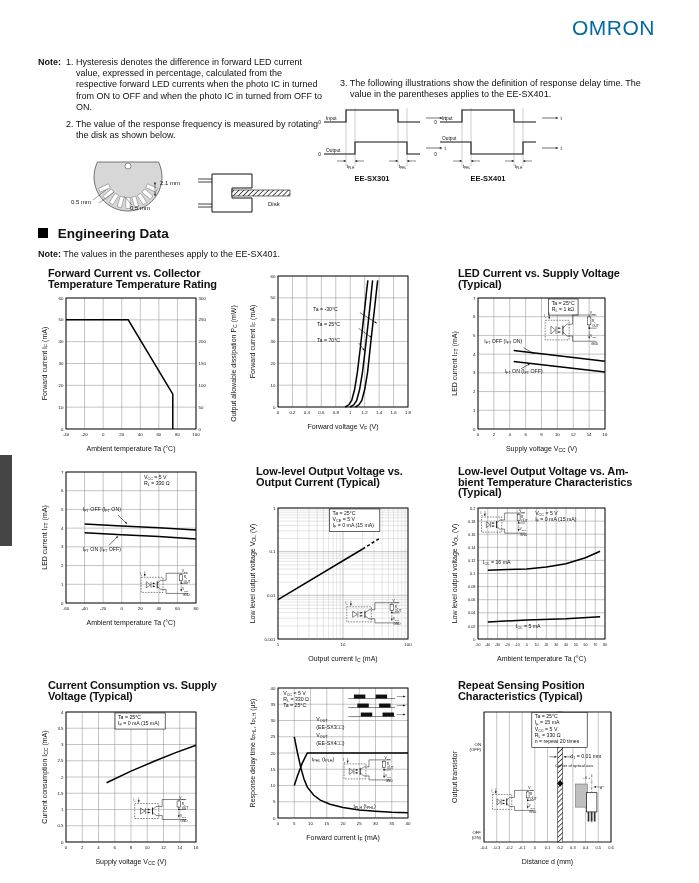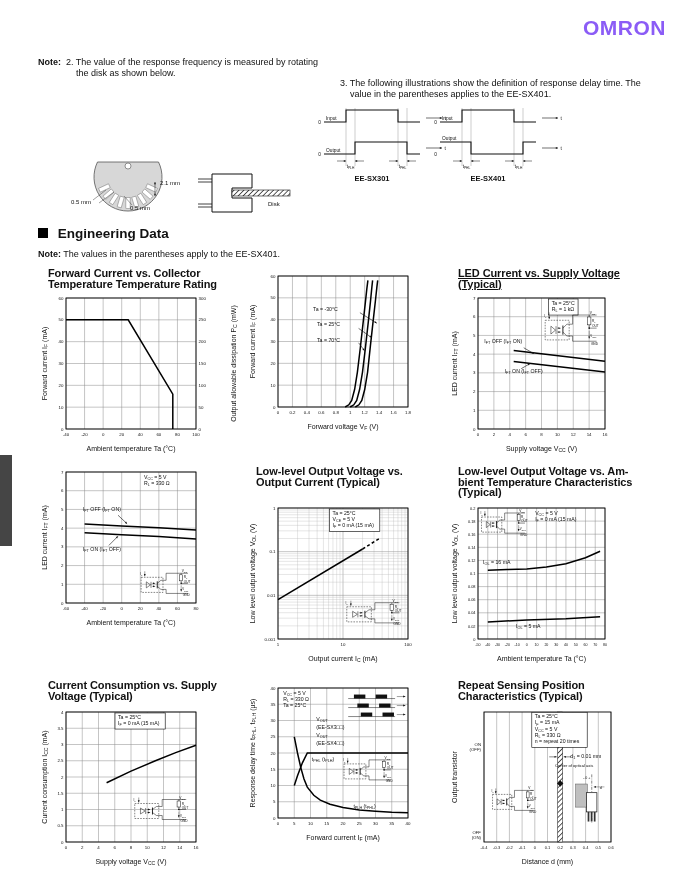--- a/index.html
+++ b/index.html
@@ -1,20 +1,20 @@
 <!DOCTYPE html>
 <html><head>
 <meta charset="utf-8">
 <style>
   html,body{margin:0;padding:0;}
   body{width:699px;height:883px;position:relative;background:#fff;
        font-family:"Liberation Sans",sans-serif;color:#111;overflow:hidden;}
   .page{position:absolute;inset:0;background:#fff;}
-  .logo{position:absolute;top:16px;right:33px;font-size:21px;font-weight:700;
-        letter-spacing:.5px;color:#8b5cf6;}
+  .logo{position:absolute;top:16px;right:44px;font-size:21px;font-weight:400;
+        letter-spacing:.5px;color:#0369a1;}
   .note-lab{position:absolute;left:38px;top:57px;font-size:9px;font-weight:bold;}
   .ncol{position:absolute;top:57px;font-size:9px;line-height:11.2px;}
   .ncol1{left:66px;width:258px;}
   .ncol2{left:340px;width:306px;margin-top:21px;}
   .nitem{margin:0 0 6px 0;padding-left:10px;text-indent:-10px;}
   .sidebar-tab{position:absolute;left:0;top:455px;width:12px;height:91px;background:#454545;}
   .sec-head{position:absolute;left:38px;top:226px;font-size:13.5px;font-weight:bold;}
   .sec-head .sq{display:inline-block;width:10px;height:10px;background:#000;margin-right:6px;}
   .sec-note{position:absolute;left:38px;top:249px;font-size:9px;}
   .sec-note b{font-weight:bold;}
@@ -26,20 +26,21 @@
   #disk-svg{position:absolute;left:35px;top:146px;}
 </style>
 </head>
 <body>
 
 <div class="page">
   <div class="logo">OMRON</div>
 
   <span class="note-lab">Note:</span>
   <div class="ncol ncol1">
+    <p class="nitem">1. Hysteresis denotes the difference in forward LED current value, expressed in percentage, calculated from the respective forward LED currents when the photo IC in turned from ON to OFF and when the photo IC in turned from OFF to ON.</p>
     <p class="nitem">2. The value of the response frequency is measured by rotating the disk as shown below.</p>
   </div>
   <div class="ncol ncol2">
     <p class="nitem">3. The following illustrations show the definition of response delay time. The value in the parentheses applies to the EE-SX401.</p>
   </div>
 
   <svg id="timing-svg" width="368" height="84" viewBox="0 0 368 84">
       <g>
         <line x1="48" y1="4" x2="48" y2="62" stroke="#999" stroke-width="0.5"></line>
         <line x1="57" y1="4" x2="57" y2="62" stroke="#999" stroke-width="0.5"></line>
@@ -238,21 +239,21 @@
           <line x1="113.9" y1="44.68000000000001" x2="130.8" y2="55.16" stroke="#111" stroke-width="0.6"></line>
           <polygon points="130.8,55.16 128.42880242184782,54.78929520455595 129.4138980810511,53.200734456413294" fill="#111"></polygon>
           <text x="71" y="58.435" font-size="5.2" text-anchor="start" fill="#111" font-family="&quot;Liberation Sans&quot;,sans-serif"><tspan>Ta = 25°C</tspan></text>
           <line x1="112.6" y1="60.400000000000006" x2="125.6" y2="69.57" stroke="#111" stroke-width="0.6"></line>
           <polygon points="125.6,69.57 123.25491445741169,69.05953570355672 124.33234784072602,67.53209470212965" fill="#111"></polygon>
           <text x="71" y="73.5" font-size="5.2" text-anchor="start" fill="#111" font-family="&quot;Liberation Sans&quot;,sans-serif"><tspan>Ta = 70°C</tspan></text>
           <line x1="112.6" y1="74.81" x2="118.45" y2="82.67" stroke="#111" stroke-width="0.6"></line>
           <polygon points="118.45,82.67 116.38044018235597,81.45471313625417 117.87991722355036,80.33869014757894" fill="#111"></polygon>
         </svg>
       </div>
-      <div class="chart-cell" style="left: 448px; top: 268px; width: 216px; text-decoration: underline;">
+      <div class="chart-cell" style="left: 448px; top: 268px; width: 216px;">
         <div class="chart-title" style="height: 22px;"><span>LED Current vs. Supply Voltage</span><br><span>(Typical)</span></div>
         <svg width="216" height="172" viewBox="0 0 216 172">
           <line x1="30" y1="8" x2="30" y2="139" stroke="#8a8a8a" stroke-width="0.5"></line>
           <line x1="45.875" y1="8" x2="45.875" y2="139" stroke="#8a8a8a" stroke-width="0.5"></line>
           <line x1="61.75" y1="8" x2="61.75" y2="139" stroke="#8a8a8a" stroke-width="0.5"></line>
           <line x1="77.625" y1="8" x2="77.625" y2="139" stroke="#8a8a8a" stroke-width="0.5"></line>
           <line x1="93.5" y1="8" x2="93.5" y2="139" stroke="#8a8a8a" stroke-width="0.5"></line>
           <line x1="109.375" y1="8" x2="109.375" y2="139" stroke="#8a8a8a" stroke-width="0.5"></line>
           <line x1="125.25" y1="8" x2="125.25" y2="139" stroke="#8a8a8a" stroke-width="0.5"></line>
           <line x1="141.125" y1="8" x2="141.125" y2="139" stroke="#8a8a8a" stroke-width="0.5"></line>

